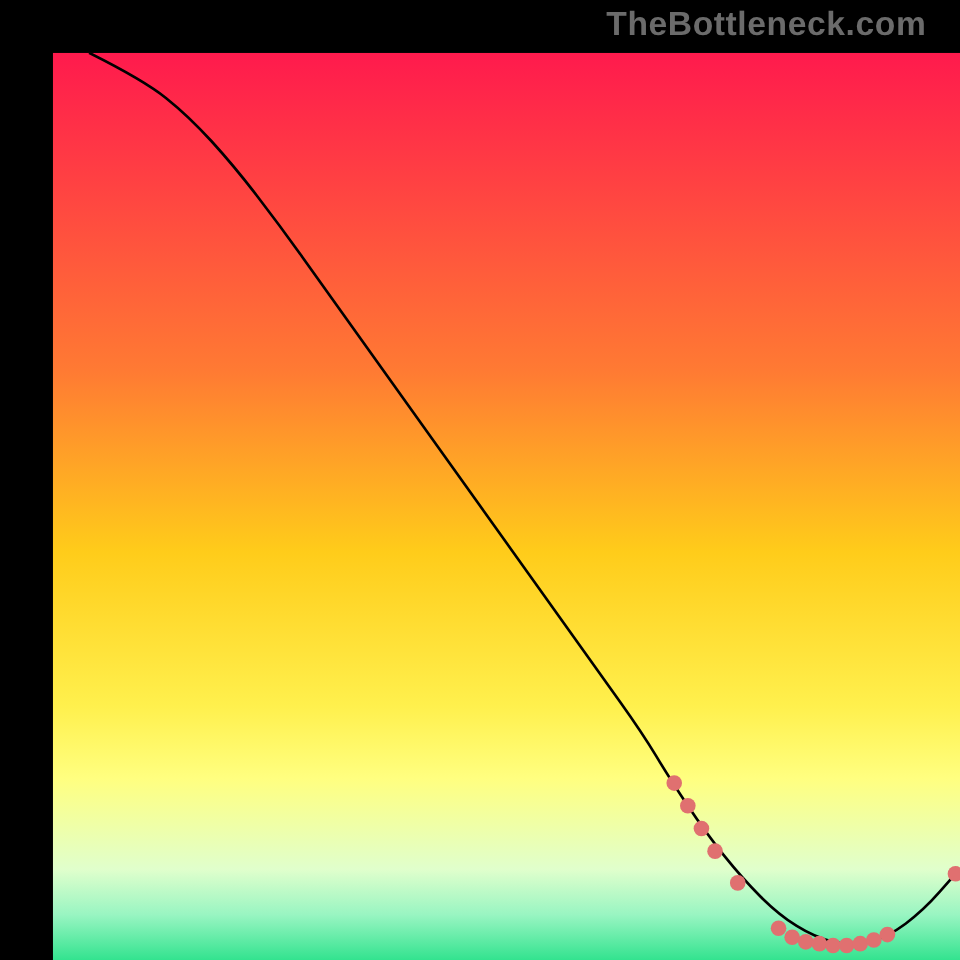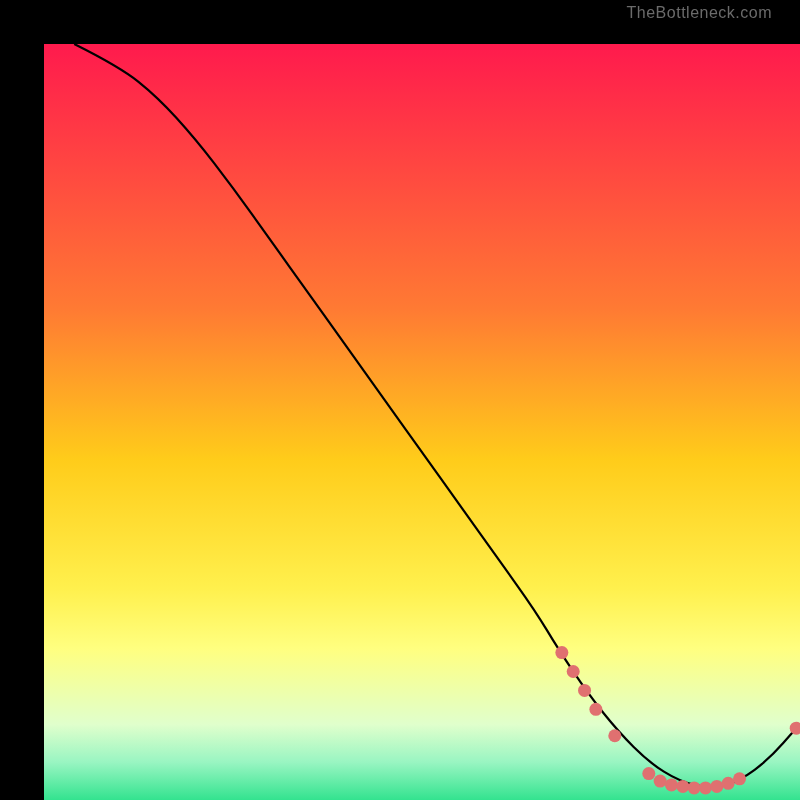--- a/index.html
+++ b/index.html
@@ -17,22 +17,22 @@
     top: 22px;
     width: 756px;
     height: 756px;
     background: #000;
   }
   .watermark {
     position: absolute;
     top: 4px;
     right: 28px;
     color: #6b6b6b;
-    font-size: 16px;
-    font-weight: 400;
+    font-size: 28px;
+    font-weight: 700;
     letter-spacing: 0.5px;
   }
   svg {
     position: absolute;
     left: 22px;
     top: 22px;
   }
 </style>
 </head>
 <body>

